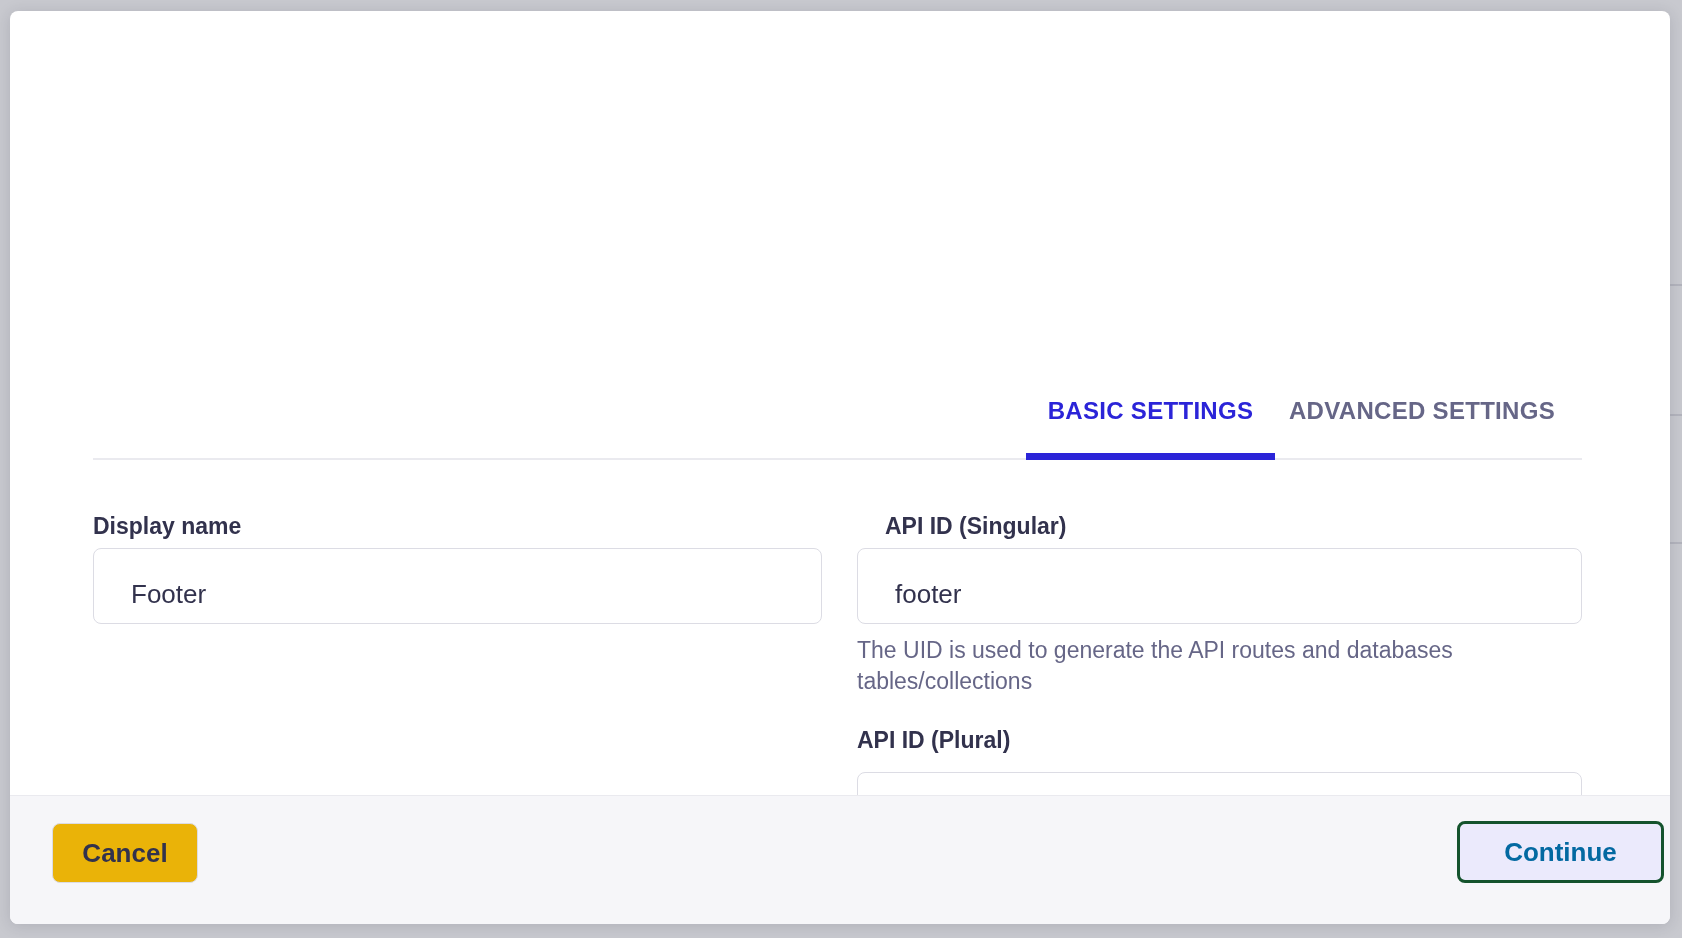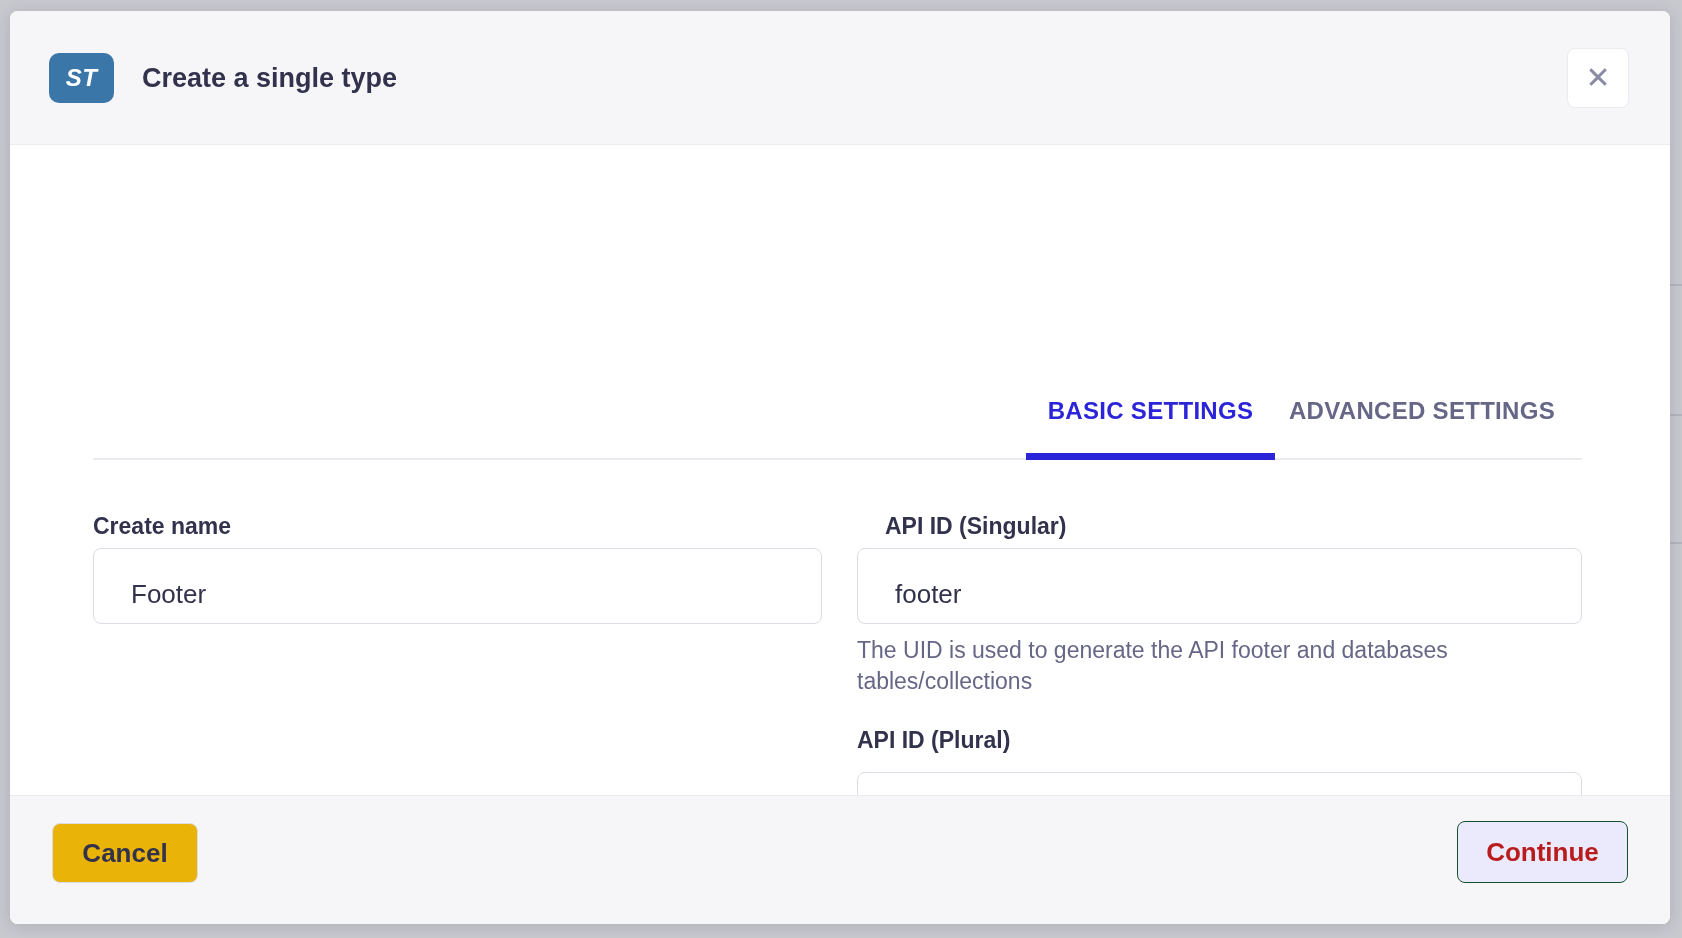--- a/index.html
+++ b/index.html
@@ -164,56 +164,49 @@
   }
   .btn-cancel {
     left: 42px; top: 27px;
     width: 146px; height: 60px;
     background: #eab308;
     border: 1px solid #dcdce4;
     color: #32324d;
   }
   .btn-continue {
     left: 1447px; top: 25px;
-    width: 171px; height: 62px;
+    width: 207px; height: 62px;
     background: #ebeafc;
-    border: 1px solid #14532d;
-    color: #b91c1c;
+    border: 3px solid #14532d;
+    color: #0369a1;
   }
 </style>
 </head>
 <body>
 
 <div class="bg-line" style="top:284px"></div>
 <div class="bg-line" style="top:414px"></div>
 <div class="bg-line" style="top:542px"></div>
 
 <div class="modal">
 
-  <div class="modal-header">
-    <div class="type-badge">ST</div>
-    <div class="modal-title">Create a single type</div>
-    <div class="close-btn">
-      <span>✕</span>
-    </div>
-  </div>
 
   <div class="modal-body">
 
     <div class="tabs-divider"></div>
     <div class="tab tab-advanced inactive">ADVANCED SETTINGS</div>
     <div class="tab tab-basic active">BASIC SETTINGS</div>
     <div class="tab-underline"></div>
 
-    <div class="field-label lbl-display">Create name</div>
+    <div class="field-label lbl-display">Display name</div>
     <input class="text-input inp-display" type="text" value="Footer" style="">
 
     <div class="field-label lbl-singular">API ID (Singular)</div>
     <input class="text-input inp-singular" type="text" value="footer" style="">
-    <div class="field-hint">The UID is used to generate the API footer and databases tables/collections</div>
+    <div class="field-hint">The UID is used to generate the API routes and databases tables/collections</div>
 
     <div class="field-label lbl-plural">API ID (Plural)</div>
     <input class="text-input inp-plural" type="text" value="footers" style="">
   </div>
 
   <div class="modal-footer">
     <div class="btn btn-cancel">Cancel</div>
     <div class="btn btn-continue">Continue</div>
   </div>
 

